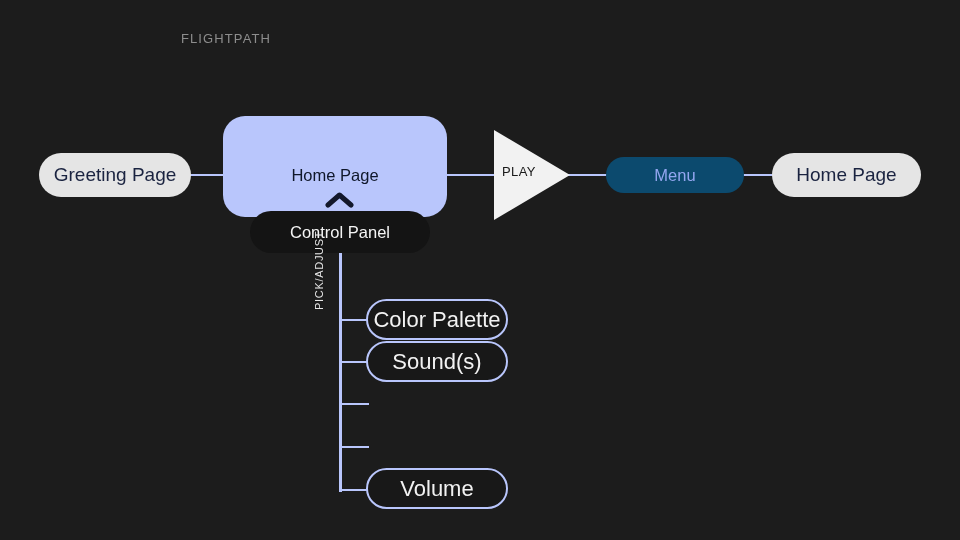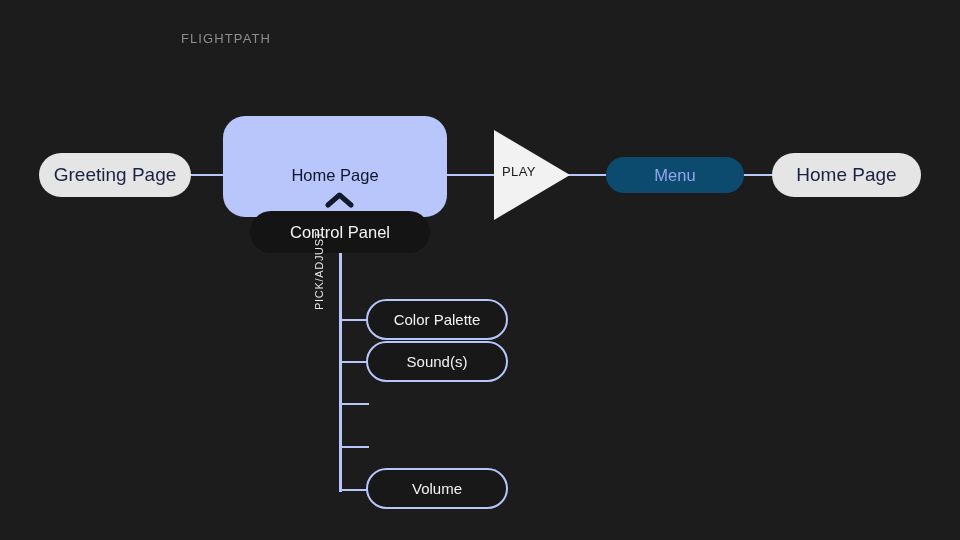--- a/index.html
+++ b/index.html
@@ -69,21 +69,21 @@
     border-radius: 999px;
     font-size: 16.5px;
   }
 
   
   .pill-outline {
     background: #181818;
     color: #f2f2f2;
     border: 2px solid #b9c6fc;
     border-radius: 999px;
-    font-size: 15px;
+    font-size: 22px;
   }
 
   
   .pill-dark {
     background: #141414;
     color: #f5f5f5;
     border-radius: 999px;
     font-size: 16.5px;
   }
 

